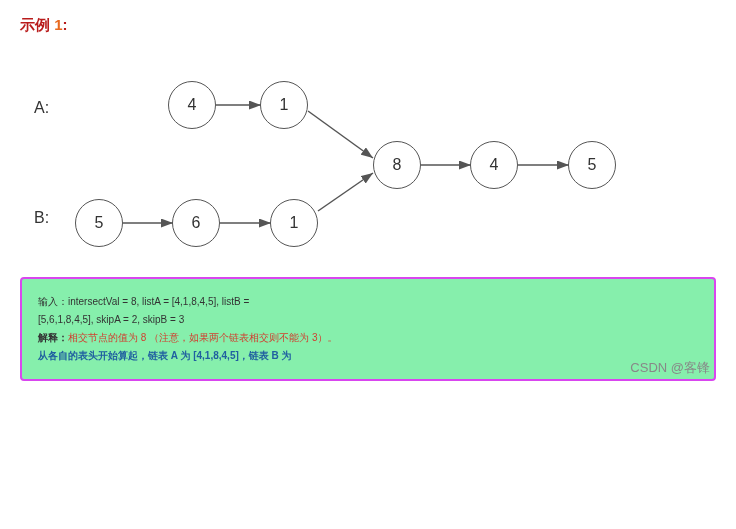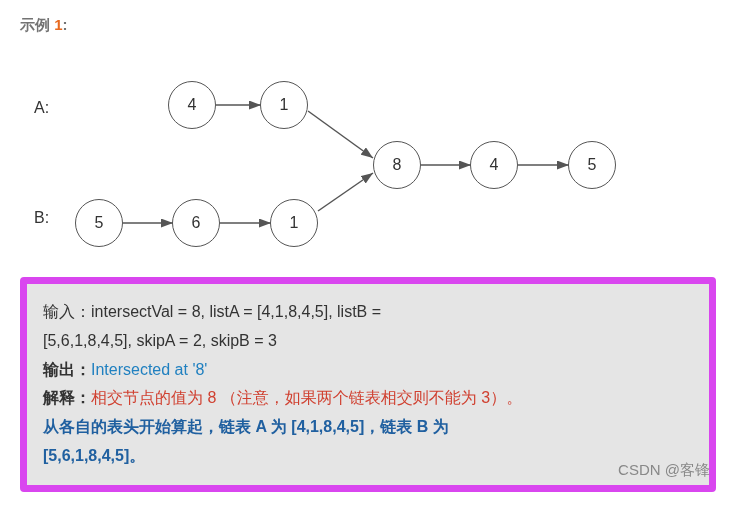--- a/index.html
+++ b/index.html
@@ -12,21 +12,21 @@
       padding: 16px 20px;
       color: #333;
     }
     .example-title {
       font-size: 15px;
       font-weight: bold;
       color: #333;
       margin-bottom: 16px;
     }
     .example-title span {
-      color: #737373;
+      color: #b91c1c;
     }
     .diagram-area {
       position: relative;
       width: 700px;
       height: 210px;
       margin-bottom: 16px;
     }
     .node {
       position: absolute;
       width: 48px;
@@ -48,25 +48,25 @@
     }
     svg.arrows {
       position: absolute;
       top: 0; left: 0;
       width: 100%;
       height: 100%;
       overflow: visible;
       pointer-events: none;
     }
     .code-block {
-      background: #e5e5e5;
-      border: 7px solid #d946ef;
+      background: #86efac;
+      border: 2px solid #d946ef;
       border-radius: 4px;
       padding: 14px 16px;
-      font-size: 16px;
+      font-size: 10px;
       line-height: 1.8;
       color: #333;
     }
     .code-block .label-bold {
       font-weight: bold;
       color: #333;
     }
     .code-block .highlight-intersected {
       color: #2080c0;
       font-weight: normal;
@@ -76,23 +76,23 @@
     }
     .code-block .note-blue {
       color: #2060a0;
       font-weight: bold;
     }
     .code-line {
       display: block;
     }
     .watermark {
       position: absolute;
-      bottom: 12px;
+      bottom: 4px;
       right: 6px;
-      font-size: 15px;
+      font-size: 13px;
       color: #888;
     }
     .page-wrapper {
       position: relative;
     }
   </style>
 </head>
 <body>
 
 <div class="page-wrapper">
@@ -157,27 +157,21 @@
   </div>
 
   <div class="code-block">
     <span class="code-line">
       <span>输入：intersectVal = 8, listA = [4,1,8,4,5], listB =</span>
     </span>
     <span class="code-line">
       <span>[5,6,1,8,4,5], skipA = 2, skipB = 3</span>
     </span>
     <span class="code-line">
-      <span class="label-bold">输出：</span><span class="highlight-intersected">Intersected at '8'</span>
-    </span>
-    <span class="code-line">
       <span class="label-bold">解释：</span><span class="note-red">相交节点的值为 8 （注意，如果两个链表相交则不能为 3）。</span>
     </span>
     <span class="code-line">
       <span class="note-blue">从各自的表头开始算起，链表 A 为 [4,1,8,4,5]，链表 B 为</span>
-    </span>
-    <span class="code-line">
-      <span class="note-blue">[5,6,1,8,4,5]。</span>
     </span>
   </div>
 
   <div class="watermark">CSDN @客锋</div>
 </div>
 
 </body></html>

